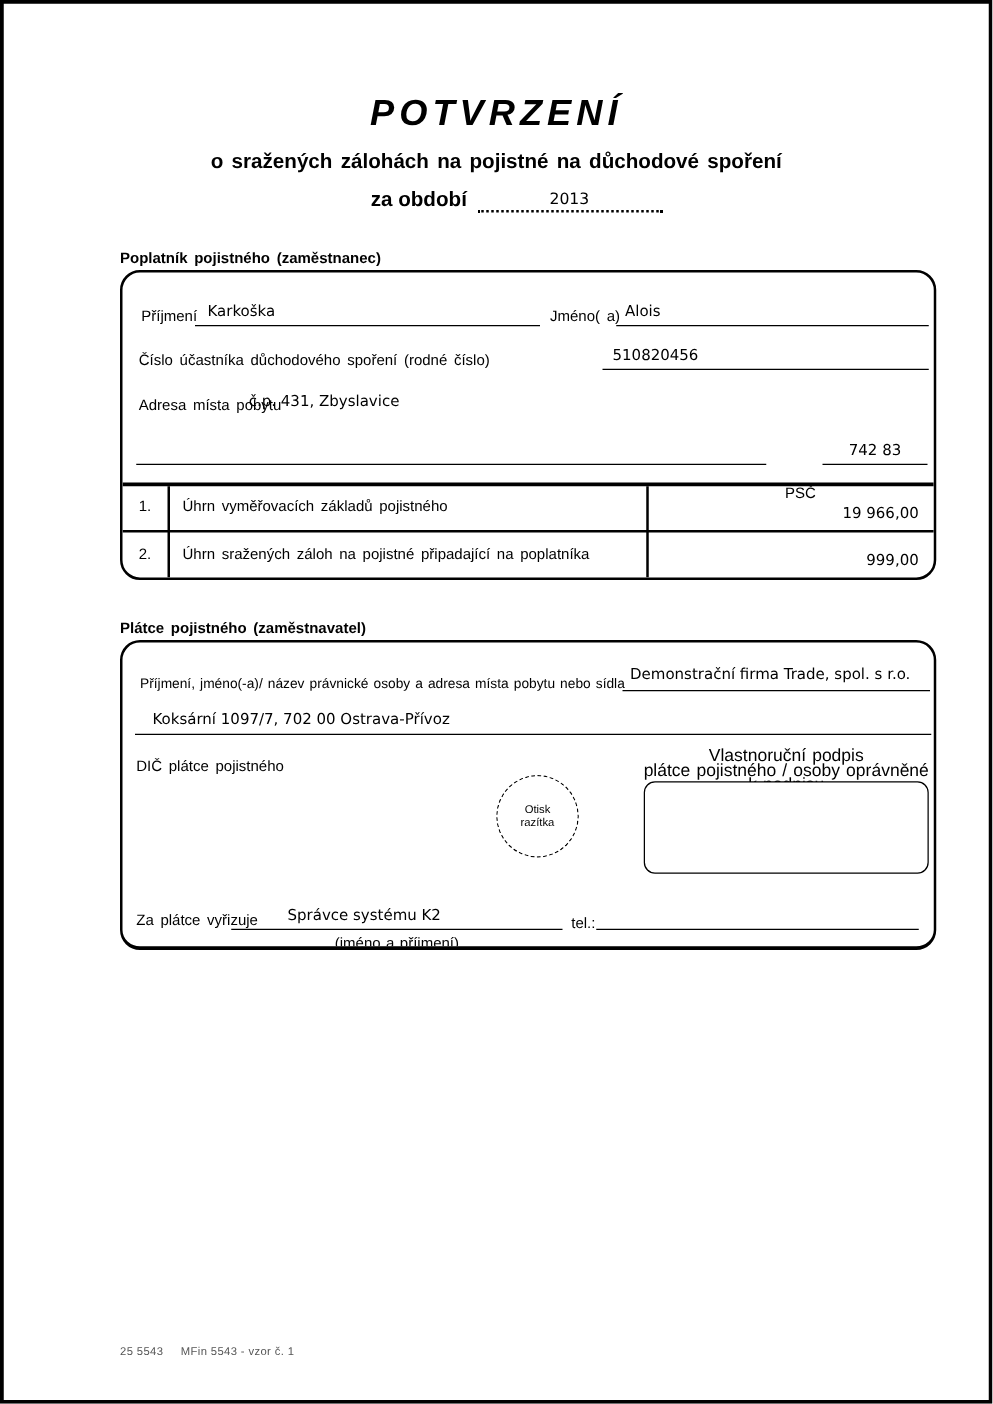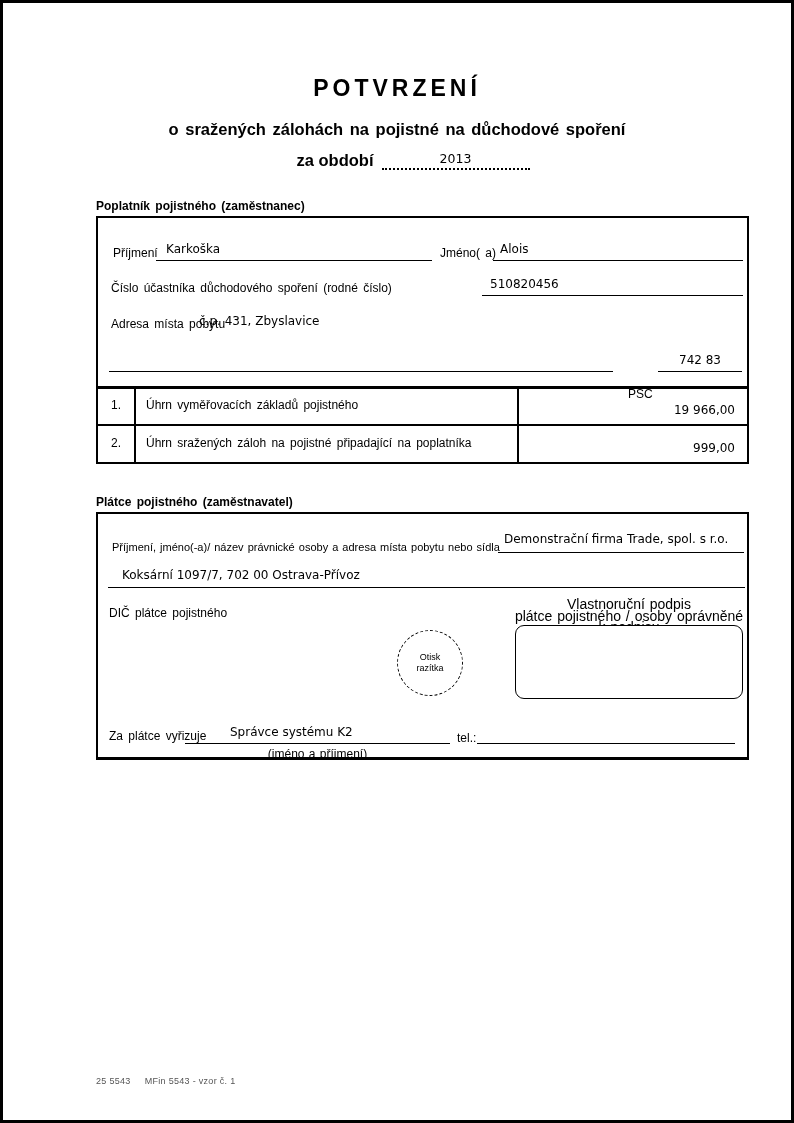--- a/index.html
+++ b/index.html
@@ -4,21 +4,21 @@
 <style>
   html,body{margin:0;padding:0;background:#fff;}
   .page{
     position:relative;width:794px;height:1123px;background:#fff;
     border:3px solid #000;box-sizing:border-box;overflow:hidden;
     font-family:"Liberation Sans",sans-serif;color:#000;
   }
   .abs{position:absolute;}
   .title{
     position:absolute;left:0;top:72px;width:100%;text-align:center;
-    font-size:23px;font-weight:bold;letter-spacing:4px;
+    font-size:29px;font-weight:bold;letter-spacing:4px;font-style:italic;
   }
   .subtitle{
     position:absolute;left:0;top:117px;width:100%;text-align:center;
     font-size:16.5px;font-weight:bold;word-spacing:2px;
   }
   .period{
     position:absolute;left:0;top:148px;width:100%;
     display:flex;justify-content:center;align-items:flex-end;gap:8px;
     transform:translateX(16px);
   }
@@ -26,21 +26,21 @@
   .dotline{
     display:inline-block;position:relative;width:148px;height:16px;
     border-bottom:2px dotted #000;
   }
   .dotline .pv{
     position:absolute;left:0;right:0;bottom:2px;text-align:center;
     font-family:"DejaVu Sans",sans-serif;font-size:12.5px;background:transparent;
   }
   .section-title{font-size:12px;font-weight:bold;word-spacing:2px;}
   .box{
-    position:absolute;border:2px solid #000;border-radius:0;
+    position:absolute;border:2px solid #000;border-radius:16px;
     box-sizing:border-box;overflow:hidden;background:#fff;
   }
   .lbl{font-size:12px;word-spacing:2px;white-space:nowrap;}
   .lbl-sm{font-size:11px;word-spacing:1px;white-space:nowrap;}
   .val{font-family:"DejaVu Sans",sans-serif;font-size:12px;white-space:nowrap;}
   .line{position:absolute;height:0;border-bottom:1.3px solid #000;}
   .tline{position:absolute;left:0;right:0;height:0;}
   .vline{position:absolute;width:0;border-left:2px solid #000;}
   .num-cell{position:absolute;left:0;width:36px;text-align:center;font-size:12px;}
   .amount{position:absolute;right:12px;text-align:right;}
@@ -120,21 +120,21 @@
 
     <span class="lbl-sm abs" style="left:14px;top:27px;">Příjmení, jméno(-a)/ název právnické osoby a adresa místa pobytu nebo sídla</span>
     <span class="val abs" style="left:406px;top:18px;">Demonstrační firma Trade, spol. s r.o.</span>
     <div class="line" style="left:400px;top:38px;width:246px;"></div>
 
     <span class="val abs" style="left:24px;top:54px;">Koksární 1097/7, 702 00 Ostrava-Přívoz</span>
     <div class="line" style="left:10px;top:73px;width:637px;"></div>
 
     <span class="lbl abs" style="left:11px;top:92px;">DIČ plátce pojistného</span>
 
-    <div class="stamp" style="left:299px;top:116px;width:66px;height:66px;justify-content:center;">
+    <div class="stamp" style="left:299px;top:106px;width:66px;height:66px;justify-content:center;">
       <span>Otisk</span>
       <span>razítka</span>
     </div>
 
     <div class="sig-label" style="left:415px;top:85px;width:232px;">
       <div>Vlastnoruční podpis</div>
       <div>plátce pojistného / osoby oprávněné k podpisu</div>
     </div>
     <div class="rounded-field" style="left:417px;top:111px;width:228px;height:74px;"></div>
 

